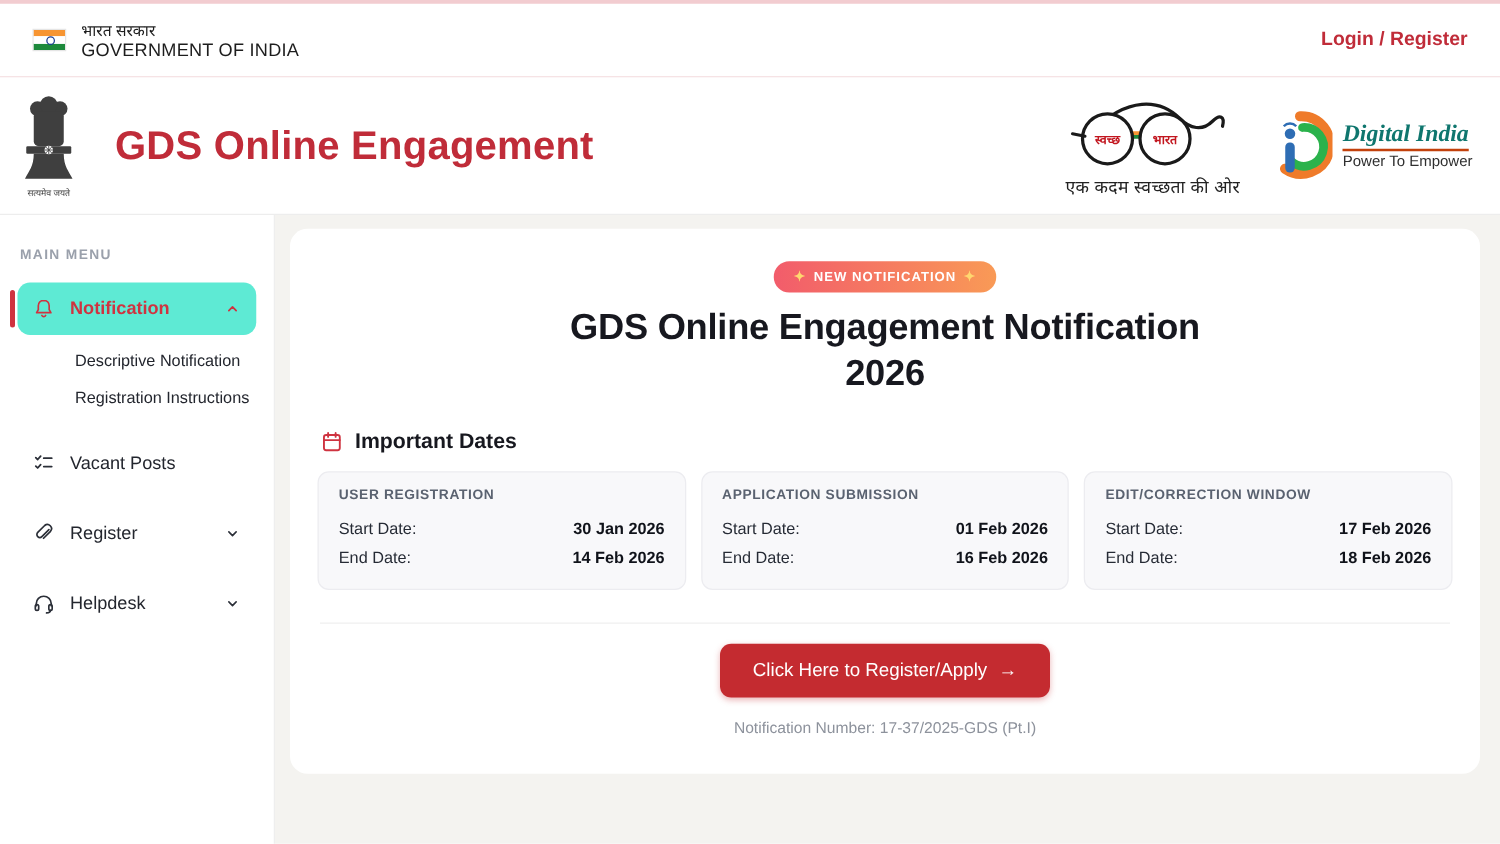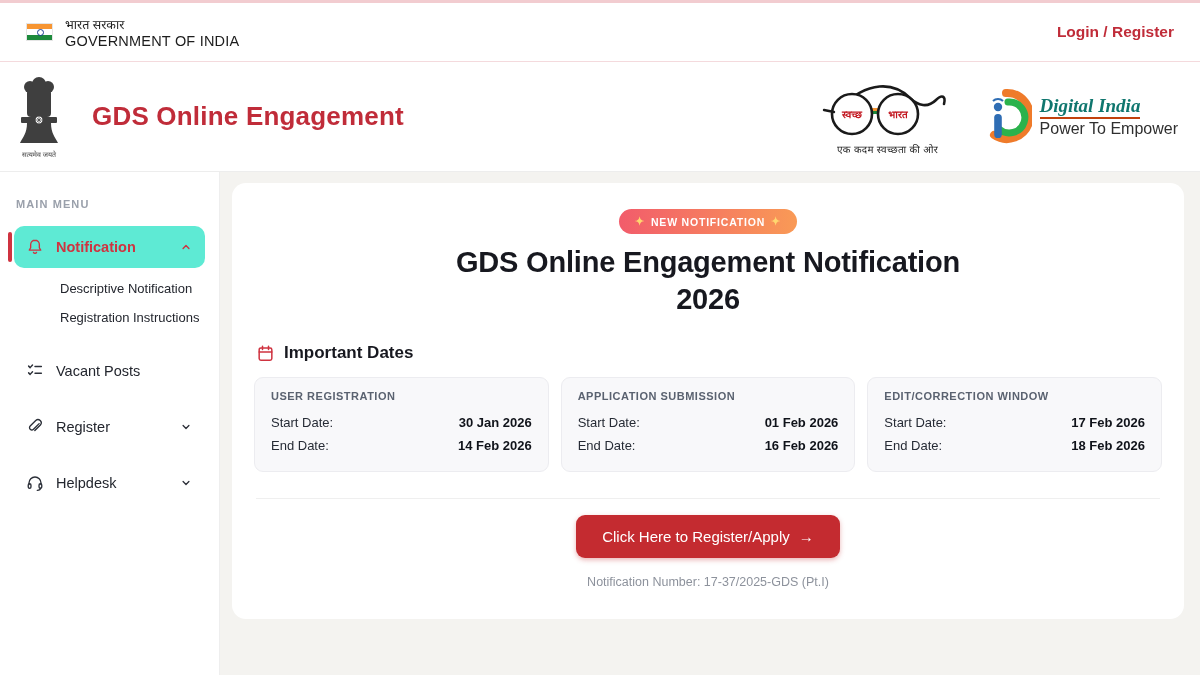--- a/index.html
+++ b/index.html
@@ -27,29 +27,29 @@
   .emblem svg { display:block; margin:0 auto; }
   .emblem .cap { font-size:7px; color:#3c3c3c; margin-top:1px; }
   .indiapost { width:122px; text-align:center; margin-left:6px; position:relative; }
   .indiapost .hi1 { font-size:12px; color:#c2161f; font-weight:bold; line-height:1.1; }
   .indiapost .hi2 { font-size:7px; color:#c2161f; line-height:1.2; }
   .ip-art { position:relative; height:66px; margin-top:2px; }
   .ip-art .sq { position:absolute; left:18px; top:0; width:86px; height:66px; background:#c2161f; }
   .ip-art svg { position:absolute; left:0; top:-8px; }
   .indiapost .en { font-family:"Liberation Serif", serif; font-size:15px; color:#c2161f; font-weight:bold; margin-top:1px; }
   .indiapost .tag { font-size:6.5px; color:#c2161f; }
-  .app-title { font-size:26px; font-weight:bold; color:#c02c39; margin-left:22px; letter-spacing:.2px; }
+  .app-title { font-size:32px; font-weight:bold; color:#c02c39; margin-left:22px; letter-spacing:.2px; }
 
   .header-right { display:flex; align-items:center; gap:28px; padding-right:6px; }
   .swachh { text-align:center; }
-  .swachh .cap { font-size:10px; color:#222; margin-top:-2px; letter-spacing:.3px; }
+  .swachh .cap { font-size:14px; color:#222; margin-top:-2px; letter-spacing:.3px; }
   .digital { display:flex; align-items:center; gap:8px; }
   .di-text .name { font-family:"Liberation Serif", serif; font-style:italic; font-weight:bold; font-size:19px;
                    color:#0f766e; border-bottom:2px solid #c2410c; line-height:1.15; display:inline-block; }
-  .di-text .tag { font-size:16px; color:#2f2f2f; margin-top:1px; }
+  .di-text .tag { font-size:12px; color:#2f2f2f; margin-top:1px; }
 
   
   .body-wrap { display:flex; height:536px; }
   .sidebar { width:220px; background:#fff; border-right:1px solid #eeeeee; padding:26px 14px 0 14px; flex-shrink:0; }
   .menu-label { font-size:11px; font-weight:bold; letter-spacing:1.1px; color:#9aa0ab; margin:0 0 16px 2px; }
   .side-item { display:flex; align-items:center; gap:12px; padding:12px 12px; border-radius:10px;
                font-size:14.5px; color:#23262e; cursor:pointer; }
   .side-item .grow { flex:1; }
   .side-item.active { background:#5eead4; color:#cf3340; font-weight:bold; position:relative; }
   .side-item.active::before { content:""; position:absolute; left:-6px; top:6px; bottom:6px; width:4px;

